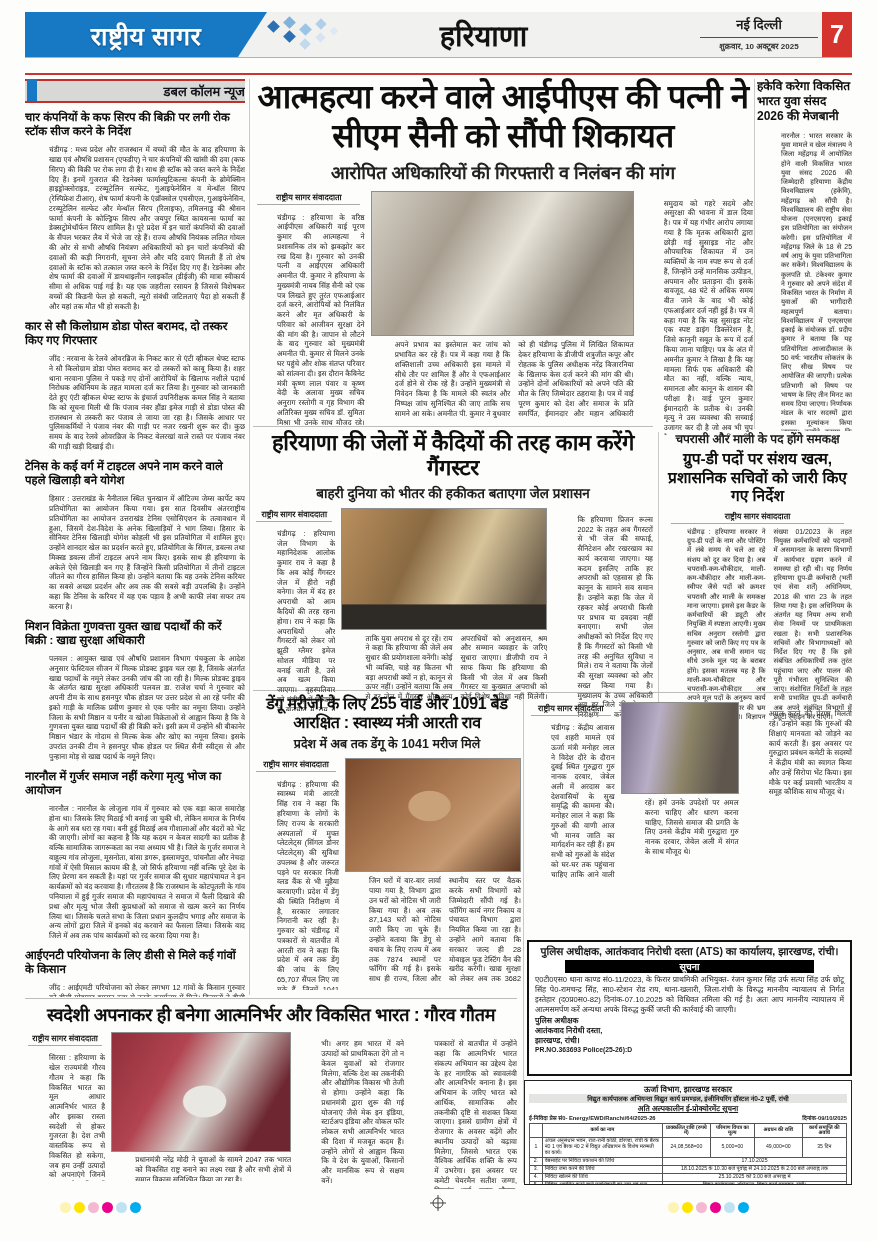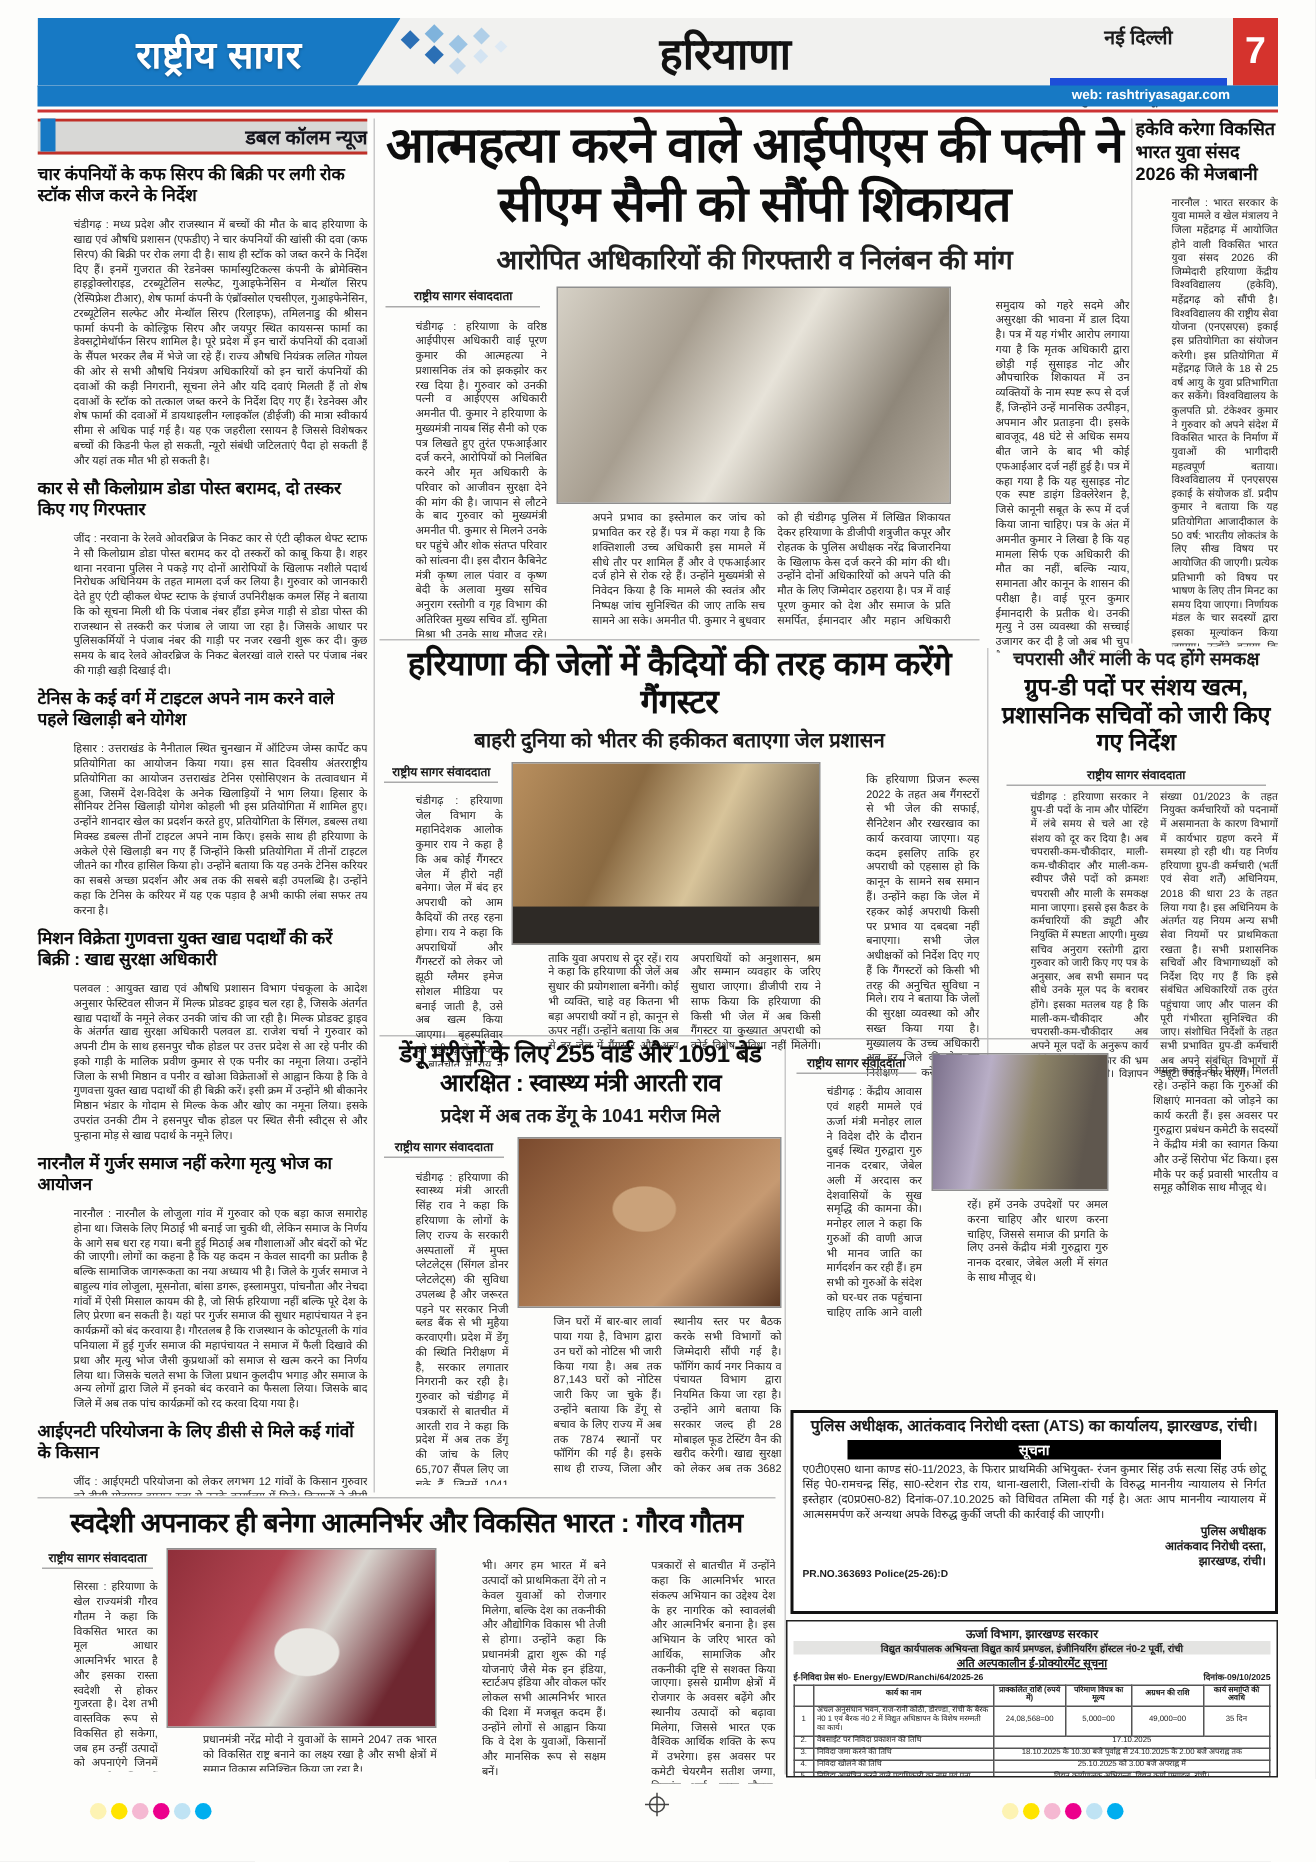--- a/index.html
+++ b/index.html
@@ -7,21 +7,21 @@
         font-family:"Liberation Sans","DejaVu Sans",sans-serif;color:#1c1c1c;overflow:hidden;}
   
   .header{position:absolute;left:25px;top:12px;width:827px;height:45px;background:#f1f1ef;border-bottom:1px solid #9db8cc;}
   .mast-left{position:absolute;left:0;top:0;width:242px;height:45px;background:#1779c4;
              clip-path:polygon(0 0,100% 0,88% 100%,0 100%);display:flex;align-items:center;justify-content:center;}
   .mast-left span{color:#fff;font-size:25px;font-weight:800;letter-spacing:.5px;text-shadow:0 1px 2px rgba(0,0,0,.35);}
   .diamonds{position:absolute;left:236px;top:4px;}
   .mast-center{position:absolute;left:250px;right:160px;top:0;height:45px;display:flex;align-items:center;justify-content:center;
                font-size:29px;font-weight:800;color:#121212;}
   .mast-right{position:absolute;right:34px;top:3px;width:118px;text-align:center;}
-  .mast-right .city{font-size:13px;font-weight:800;border-bottom:6px solid #1d4ed8;padding-bottom:19px;}
+  .mast-right .city{font-size:13px;font-weight:800;border-bottom:1px solid #1d4ed8;padding-bottom:4px;}
   .mast-right .date{font-size:8px;font-weight:bold;color:#333;margin-top:2px;}
   .page-box{position:absolute;right:0;top:0;width:30px;height:45px;background:#d5332d;color:#fff;
             display:flex;align-items:center;justify-content:center;font-size:25px;font-weight:800;}
   .web-strip{position:absolute;left:25px;top:57px;width:827px;height:14px;background:#1779c4;}
   .web-strip span{position:absolute;right:32px;top:1px;color:#fff;font-size:9px;font-weight:bold;}
   .red-rule{position:absolute;left:25px;top:73px;width:827px;height:2px;background:#c33;}
   
   .bodytext{font-size:7.3px;line-height:1.34;text-align:justify;color:#1d1d1d;overflow:hidden;margin-left:24px;}
   .byline{font-size:8px;font-weight:bold;text-align:center;margin:0 auto 3px;padding-bottom:2px;border-bottom:1px solid #aaa;width:92%;}
   .photo{border:1px solid #8f8f8f;box-sizing:border-box;}
@@ -97,21 +97,21 @@
       background:radial-gradient(ellipse at 52% 58%,#e9e7e2 0 16%,transparent 17%),
                  linear-gradient(120deg,#8f2f3a,#b14450 32%,#d9d5cf 55%,#6e2730 82%);}
   .swadeshi .mid .under{height:26px;margin-top:3px;}
   .swadeshi .c3,.swadeshi .c4{width:95px;height:150px;}
   
   .ats{position:absolute;left:527px;top:940px;width:325px;height:136px;border:2px solid #111;
        box-sizing:border-box;padding:3px 6px;background:#fff;}
   .ats .office{font-size:10.5px;font-weight:800;text-align:center;line-height:1.25;}
   .ats .bar{background:#000;color:#fff;text-align:center;font-size:9.5px;font-weight:bold;margin:2px 30px;}
   .ats .body{font-size:7.6px;line-height:1.32;text-align:justify;margin-top:2px;}
-  .ats .sig{font-size:7.8px;font-weight:bold;text-align:right;line-height:1.25;margin-top:1px;}
+  .ats .sig{font-size:7.8px;font-weight:bold;line-height:1.25;margin-top:1px;}
   .ats .pr{font-size:6.8px;font-weight:bold;margin-top:1px;}
   
   .tender{position:absolute;left:524px;top:1080px;width:328px;height:105px;border:1.5px solid #222;
           box-sizing:border-box;padding:2px 4px;background:#fff;overflow:hidden;}
   .tender .d1{font-size:8px;font-weight:800;text-align:center;}
   .tender .d2{font-size:6.6px;font-weight:bold;text-align:center;background:#e4e4e2;}
   .tender .title{font-size:7.5px;font-weight:700;text-align:center;text-decoration:underline;}
   .tender .refrow{display:flex;justify-content:space-between;font-size:5.8px;font-weight:bold;margin:1px 0;}
   table.tt{width:100%;border-collapse:collapse;font-size:5.2px;line-height:1.15;}
   table.tt th,table.tt td{border:0.5px solid #555;padding:0.5px 2px;text-align:center;vertical-align:middle;}
@@ -140,23 +140,20 @@
       <rect x="56" y="18" width="7" height="7" fill="#d4e4f2" transform="rotate(45 59.5 21.5)"></rect>
       <rect x="70" y="12" width="6" height="6" fill="#dde9f4" transform="rotate(45 73 15)"></rect>
     </svg>
     <div class="mast-center">हरियाणा</div>
     <div class="mast-right">
       <div class="city">नई दिल्ली</div>
       <div class="date">शुक्रवार, 10 अक्टूबर 2025</div>
     </div>
     <div class="page-box">7</div>
   </div>
-  <div class="web-strip">
-    <span>web: rashtriyasagar.com</span>
-  </div>
   <div class="red-rule"></div>
 
   <section class="leftcol">
     <div class="sec-head">
       <span class="sq"></span>
       <span>डबल कॉलम न्यूज</span>
     </div>
     <article>
       <h3>चार कंपनियों के कफ सिरप की बिक्री पर लगी रोक स्टॉक सीज करने के निर्देश</h3>
       <p class="bodytext">चंडीगढ़ : मध्य प्रदेश और राजस्थान में बच्चों की मौत के बाद हरियाणा के खाद्य एवं औषधि प्रशासन (एफडीए) ने चार कंपनियों की खांसी की दवा (कफ सिरप) की बिक्री पर रोक लगा दी है। साथ ही स्टॉक को जब्त करने के निर्देश दिए हैं। इनमें गुजरात की रेडनेक्स फार्मास्युटिकल्स कंपनी के ब्रोमेक्सिन हाइड्रोक्लोराइड, टरब्यूटेलिन सल्फेट, गुआइफेनेसिन व मेन्थॉल सिरप (रेस्पिफ्रेश टीआर), शेष फार्मा कंपनी के एंब्रॉक्सोल एचसीएल, गुआइफेनेसिन, टरब्यूटेलिन सल्फेट और मेन्थॉल सिरप (रिलाइफ), तमिलनाडु की श्रीसन फार्मा कंपनी के कोल्ड्रिफ सिरप और जयपुर स्थित कायसन्स फार्मा का डेक्सट्रोमेथॉर्फन सिरप शामिल है। पूरे प्रदेश में इन चारों कंपनियों की दवाओं के सैंपल भरकर लैब में भेजे जा रहे हैं। राज्य औषधि नियंत्रक ललित गोयल की ओर से सभी औषधि नियंत्रण अधिकारियों को इन चारों कंपनियों की दवाओं की कड़ी निगरानी, सूचना लेने और यदि दवाएं मिलती हैं तो शेष दवाओं के स्टॉक को तत्काल जब्त करने के निर्देश दिए गए हैं। रेडनेक्स और शेष फार्मा की दवाओं में डायथाइलीन ग्लाइकॉल (डीईजी) की मात्रा स्वीकार्य सीमा से अधिक पाई गई है। यह एक जहरीला रसायन है जिससे विशेषकर बच्चों की किडनी फेल हो सकती, न्यूरो संबंधी जटिलताएं पैदा हो सकती हैं और यहां तक मौत भी हो सकती है।</p>

